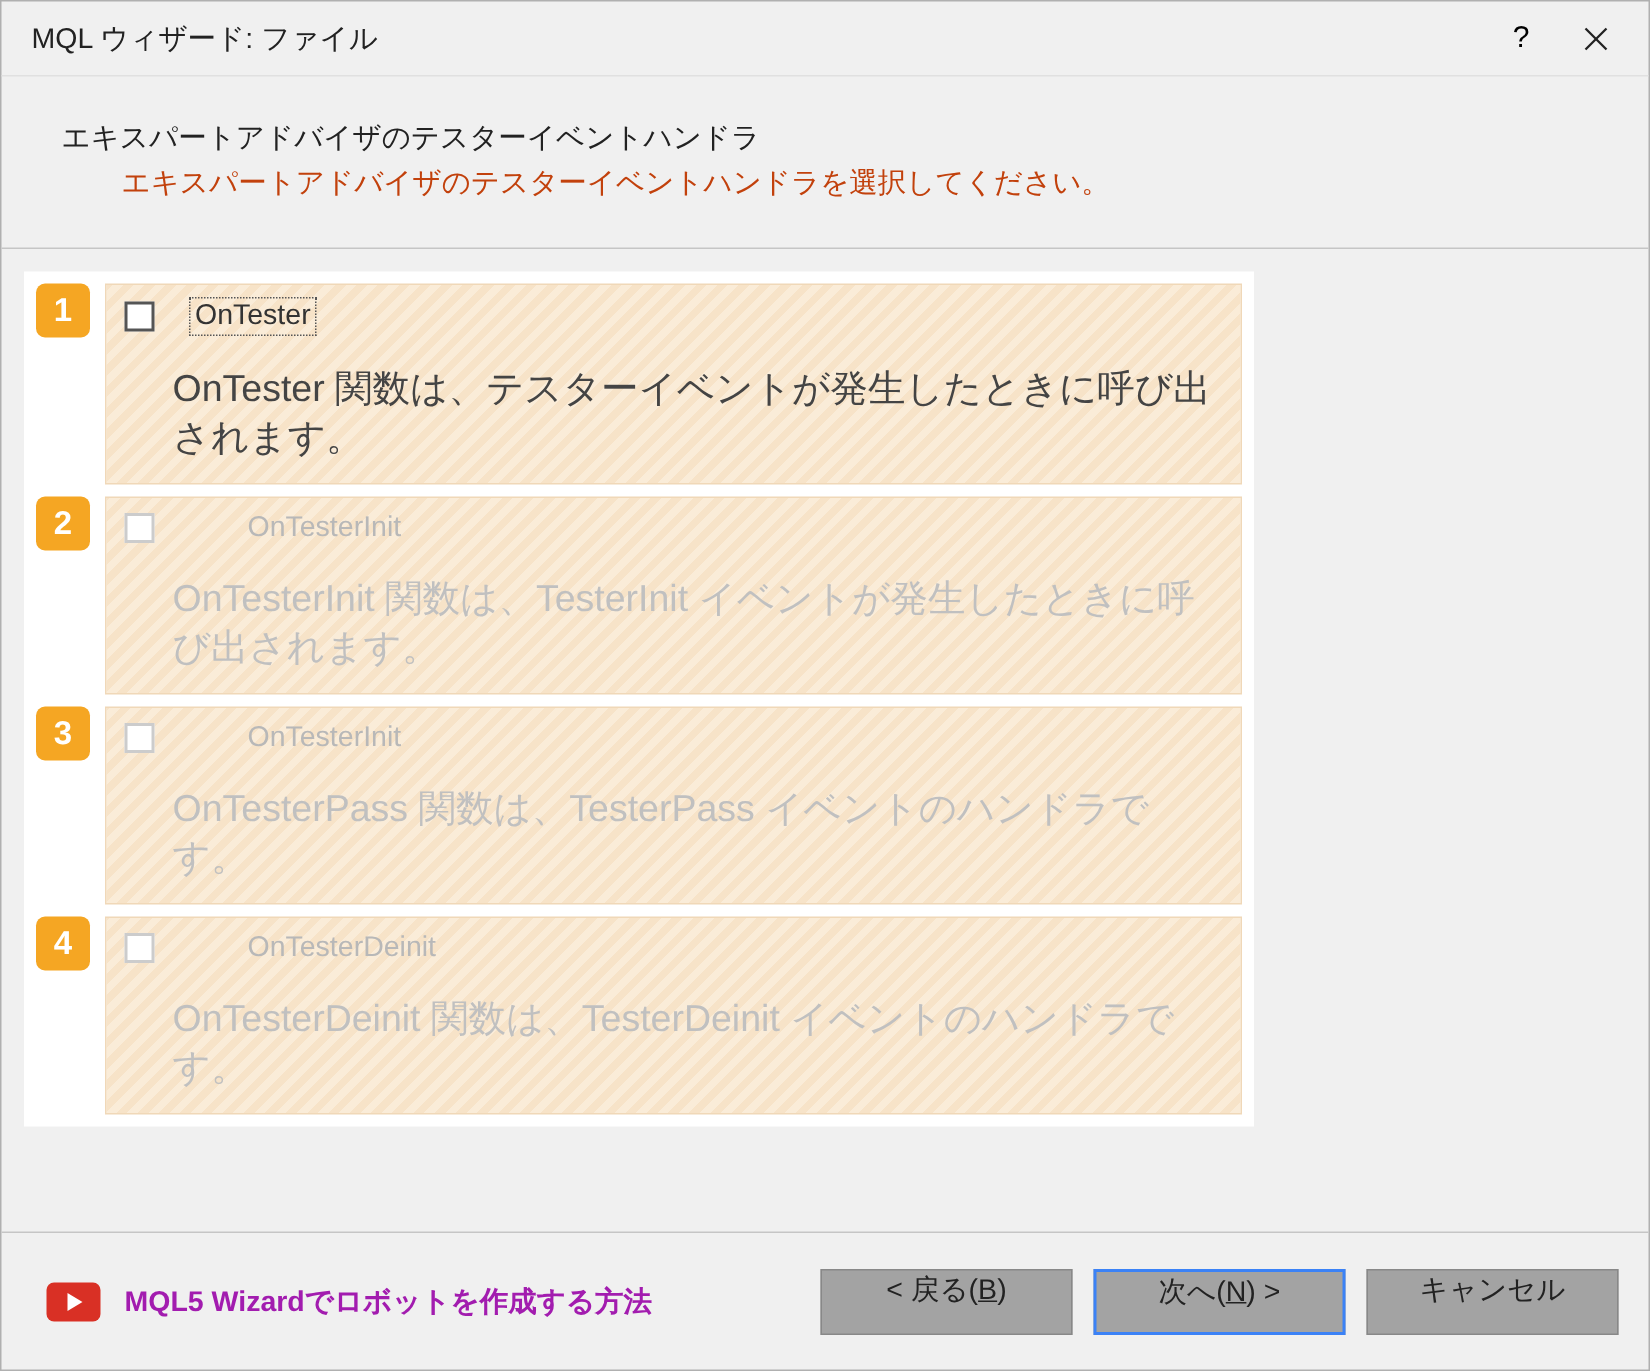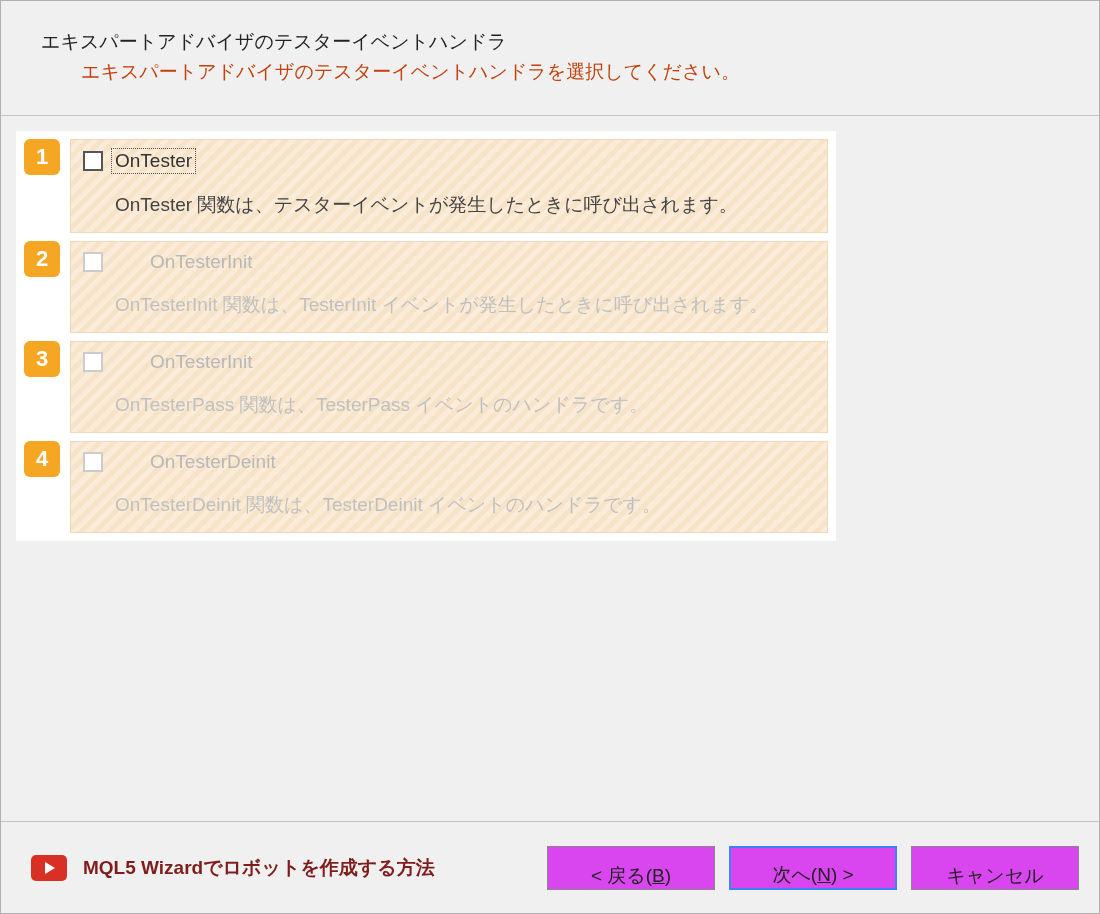--- a/index.html
+++ b/index.html
@@ -81,21 +81,21 @@
     border: 1px solid #f0d8b8;
     background: repeating-linear-gradient(
       -45deg,
       #faecd8 0px, #faecd8 5px,
       #f7e3c8 5px, #f7e3c8 10px
     );
     padding: 8px 12px 10px 12px;
   }
   .opt-head {
     display: flex; align-items: center;
-    gap: 8px;
+    gap: 23px;
   }
   .chk {
     width: 20px; height: 20px;
     border: 2px solid #aaa;
     background: #fff;
     flex-shrink: 0;
   }
   .opt-item.active .chk { border-color: #555; }
   .opt-item.disabled .chk { border-color: #ccc; }
   .opt-label-wrap {
@@ -104,21 +104,21 @@
   .opt-item.active .opt-label-wrap {
     border: 1px dotted #555;
   }
   .opt-label {
     font-size: 19px;
     color: #555;
   }
   .opt-item.active .opt-label { color: #333; }
   .opt-item.disabled .opt-label { color: #b8b8b8; margin-left: 36px; }
   .opt-desc {
-    font-size: 19px;
+    font-size: 25px;
     margin: 18px 0 4px 32px;
     color: #444;
   }
   .opt-item.disabled .opt-desc { color: #c0c0c0; }
   .footer {
     height: 92px;
     border-top: 1px solid #c5c5c5;
     display: flex; align-items: center;
     padding: 0 20px 0 30px;
     gap: 16px;
@@ -133,44 +133,56 @@
   .yt-icon .tri {
     width: 0; height: 0;
     border-left: 10px solid #fff;
     border-top: 6px solid transparent;
     border-bottom: 6px solid transparent;
     margin-left: 2px;
   }
   .help-link {
     font-size: 19px;
     font-weight: bold;
-    color: #7f1d1d;
+    color: #a21caf;
     flex: 1;
   }
   .footer-buttons {
     display: flex; gap: 14px;
   }
   .btn {
     width: 168px; height: 44px;
     border: 1px solid #888;
-    background: #d946ef;
+    background: #a3a3a3;
     font-size: 19px;
     color: #222;
-    display: flex; align-items: flex-end; justify-content: center;
+    display: flex; align-items: flex-start; justify-content: center;
   }
   .btn.primary {
     border: 2px solid #3b82f6;
   }
   .btn .ul { text-decoration: underline; }
 </style>
 </head>
 <body>
 
 <div class="window">
 
+  <div class="titlebar">
+    <div class="title">MQL ウィザード: ファイル</div>
+    <div class="tb-btn tb-help">
+      <span>?</span>
+    </div>
+    <div class="tb-btn tb-close">
+      <svg viewBox="0 0 18 18">
+        <line x1="2" y1="2" x2="16" y2="16" stroke="#222" stroke-width="1.5"></line>
+        <line x1="16" y1="2" x2="2" y2="16" stroke="#222" stroke-width="1.5"></line>
+      </svg>
+    </div>
+  </div>
 
   <div class="header-section">
     <p class="header-title">エキスパートアドバイザのテスターイベントハンドラ</p>
     <p class="header-sub">エキスパートアドバイザのテスターイベントハンドラを選択してください。</p>
   </div>
 
   <div class="content-area">
     <div class="options-box">
 
     <div class="opt-item active">

